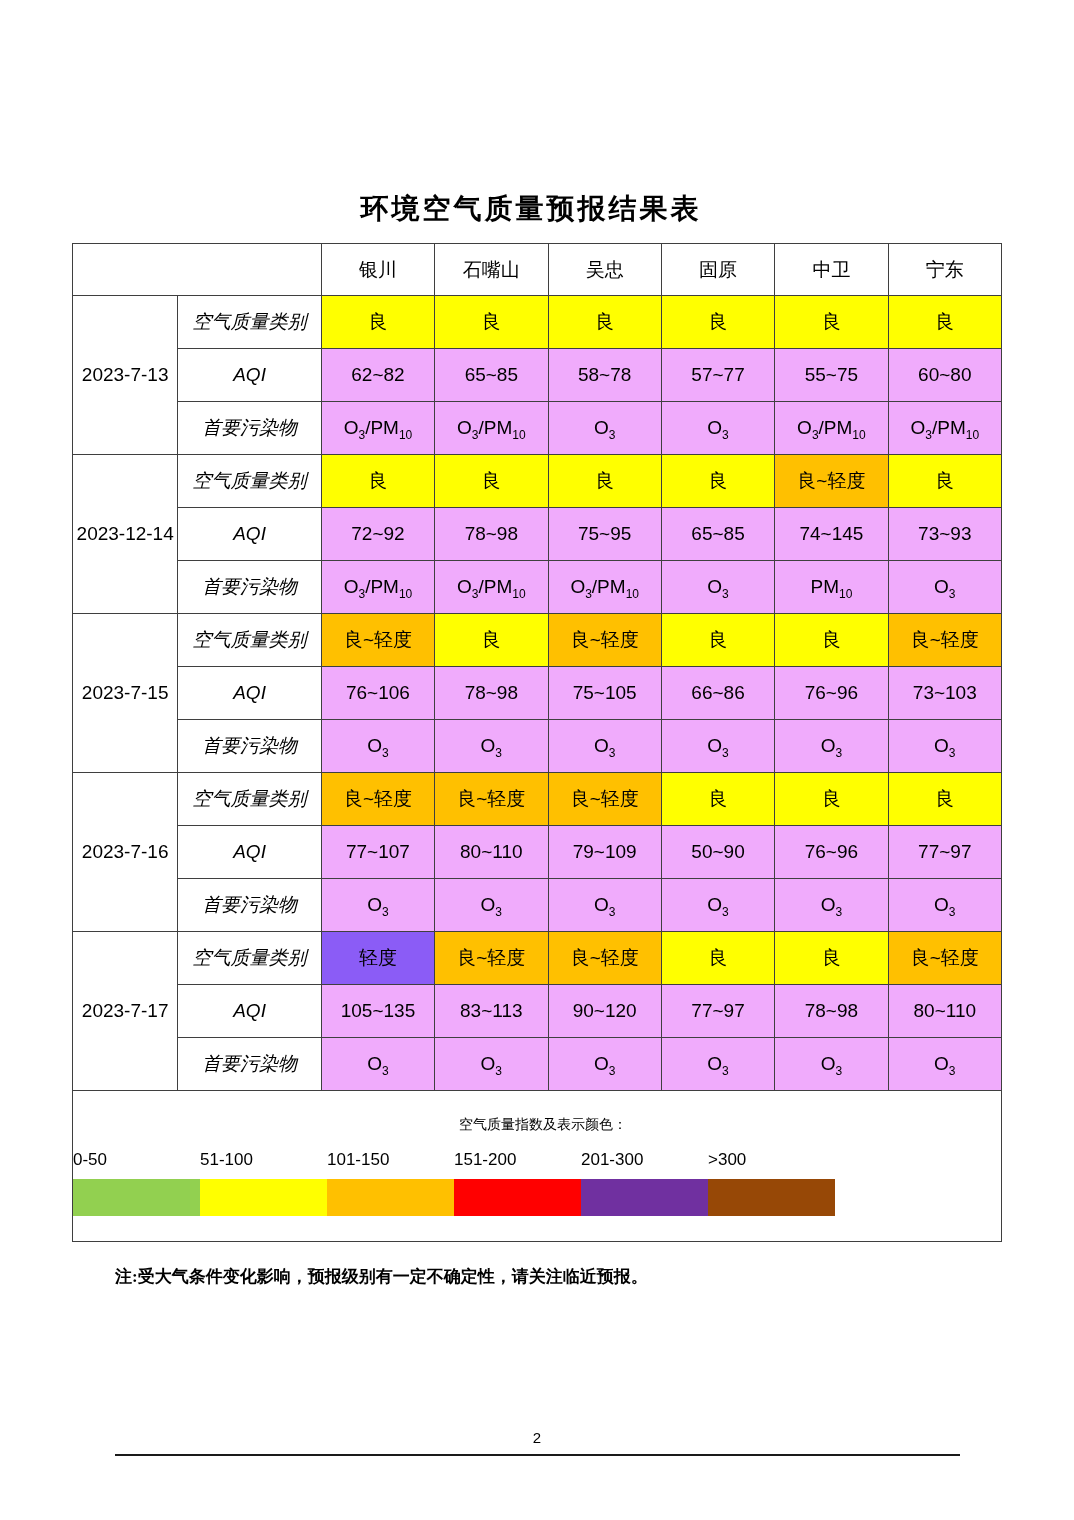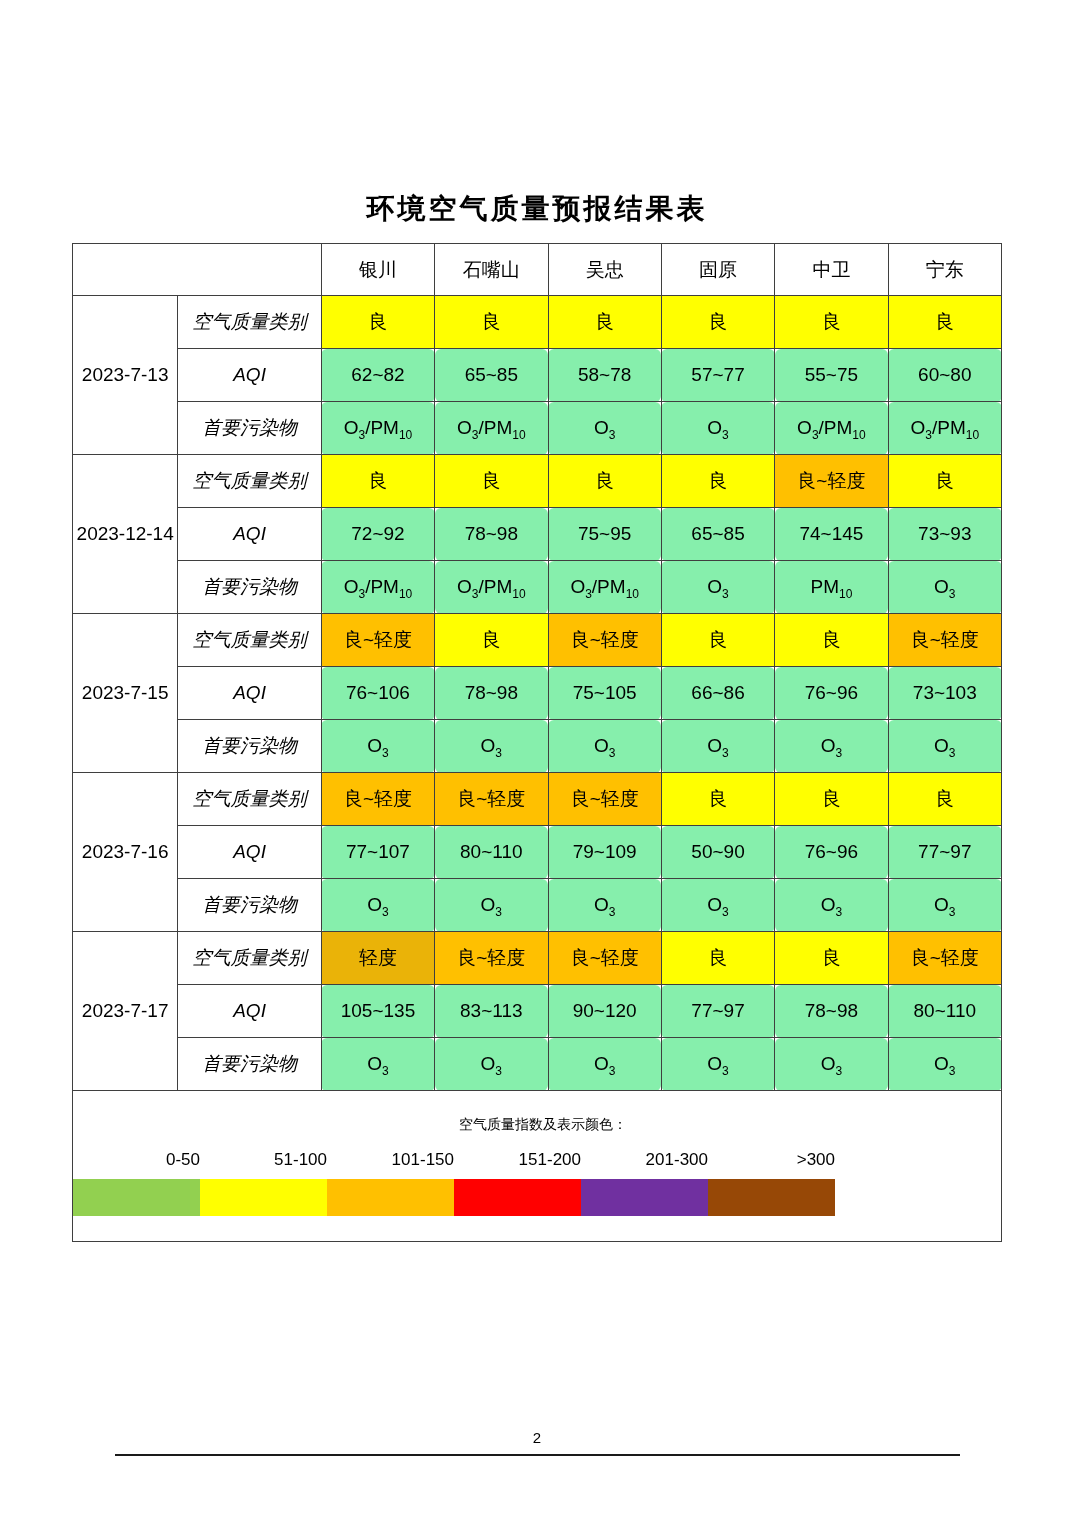--- a/index.html
+++ b/index.html
@@ -2,48 +2,48 @@
 <html><head>
 <meta charset="utf-8">
 <style>
   html,body { margin:0; padding:0; background:#ffffff; }
   .page {
     position:relative; width:1074px; height:1520px; margin:0 auto;
     background:#ffffff; font-family:"Liberation Sans","DejaVu Sans",sans-serif; color:#000;
     overflow:hidden;
   }
   .doc-title {
-    position:absolute; top:190px; left:72px; width:930px; text-align:center;
+    position:absolute; top:190px; left:66px; width:930px; text-align:center;
     font-family:"Liberation Serif","DejaVu Serif",serif; font-weight:700;
     font-size:28px; letter-spacing:3px;
   }
   table.forecast {
     position:absolute; left:72px; top:243px; width:930px;
     border-collapse:collapse; table-layout:fixed;
   }
   table.forecast col.c-date  { width:105px; }
   table.forecast col.c-label { width:143px; }
   table.forecast col.c-city  { width:113px; }
   table.forecast th, table.forecast td {
     border:1px solid #3f3f3f; text-align:center; vertical-align:middle;
     font-size:19px; font-weight:400; padding:0; overflow:hidden;
   }
   tr.city-header-row th { height:51px; }
   tr.data-row td { height:52px; }
   td.date-cell { font-size:17px; }
   td.row-label { font-size:19px;font-style:italic; }
   td.category-cell { font-size:19px; }
-  td.aqi-cell, td.pollutant-cell { background:#86efac;border-radius:6px; }
+  td.aqi-cell, td.pollutant-cell { background:#f0abfc; }
   sub { font-size:12px; line-height:0; }
   td.legend-cell {
     height:150px; text-align:left; vertical-align:top; padding:6px 0 0 0;
   }
   .legend-title { font-size:14px; padding-left:12px; }
   .legend-labels { display:flex; margin-top:16px; }
-  .legend-labels span { width:127px; text-align:right; font-size:17px; }
+  .legend-labels span { width:127px; text-align:left; font-size:17px; }
   .legend-bar { display:flex; margin-top:9px; height:37px; }
   .legend-bar span { width:127px; height:37px; display:block; }
   .footnote {
     position:absolute; top:1265px; left:115px;
     font-family:"Liberation Serif","DejaVu Serif",serif; font-weight:700; font-size:17px;
   }
   .page-number {
     position:absolute; top:1429px; left:0; width:1074px; text-align:center; font-size:15px;
   }
   .footer-line {
@@ -188,21 +188,21 @@
           <td class="pollutant-cell">O<sub>3</sub></td>
           <td class="pollutant-cell">O<sub>3</sub></td>
           <td class="pollutant-cell">O<sub>3</sub></td>
           <td class="pollutant-cell">O<sub>3</sub></td>
           <td class="pollutant-cell">O<sub>3</sub></td>
           <td class="pollutant-cell">O<sub>3</sub></td>
         </tr>
         <tr class="data-row">
           <td class="date-cell" rowspan="3">2023-7-17</td>
           <td class="row-label">空气质量类别</td>
-          <td class="category-cell" style="background: #eab308;">轻度</td>
+          <td class="category-cell" style="background: #8b5cf6;">轻度</td>
           <td class="category-cell" style="background: rgb(255, 192, 0);">良~轻度</td>
           <td class="category-cell" style="background: rgb(255, 192, 0);">良~轻度</td>
           <td class="category-cell" style="background: rgb(255, 255, 0);">良</td>
           <td class="category-cell" style="background: rgb(255, 255, 0);">良</td>
           <td class="category-cell" style="background: rgb(255, 192, 0);">良~轻度</td>
         </tr>
         <tr class="data-row">
           <td class="row-label">AQI</td>
           <td class="aqi-cell">105~135</td>
           <td class="aqi-cell">83~113</td>
@@ -239,17 +239,18 @@
               <span class="legend-swatch" style="background: rgb(255, 192, 0);"></span>
               <span class="legend-swatch" style="background: rgb(255, 0, 0);"></span>
               <span class="legend-swatch" style="background: rgb(112, 48, 160);"></span>
               <span class="legend-swatch" style="background: rgb(151, 72, 6);"></span>
             </div>
         </td>
       </tr>
     </tbody>
   </table>
 
+  <div class="footnote">注:受大气条件变化影响，预报级别有一定不确定性，请关注临近预报。</div>
 
   <div class="page-number">2</div>
   <div class="footer-line"></div>
 
 </div>
 
 </body></html>

